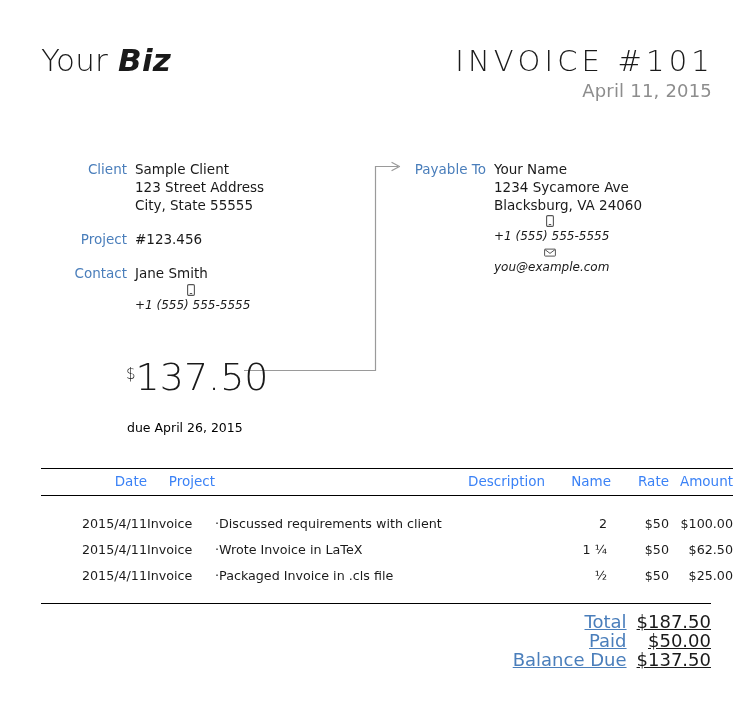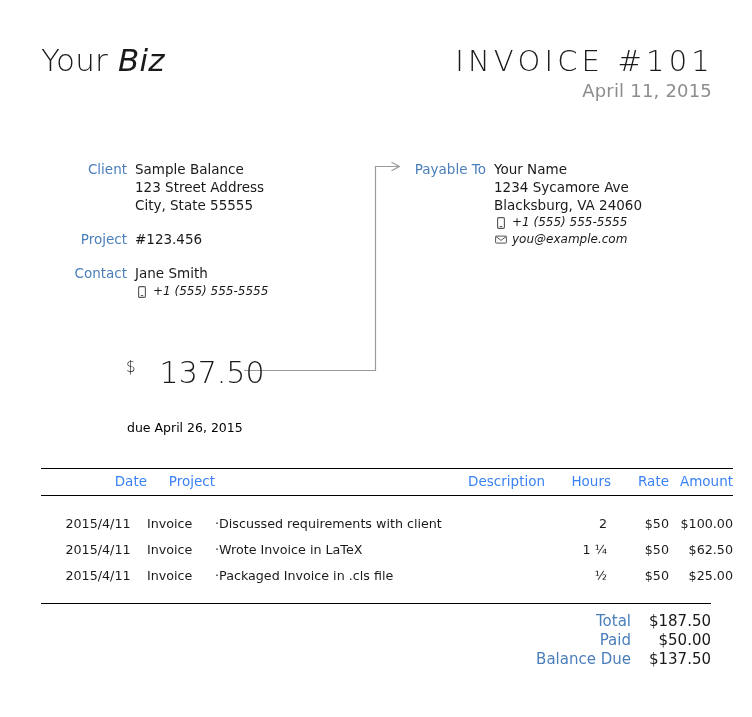--- a/index.html
+++ b/index.html
@@ -26,21 +26,21 @@
     left: 41px;
     top: 42px;
     font-size: 31px;
     font-weight: 300;
     letter-spacing: 0.2px;
     color: #1a1a1a;
     white-space: nowrap;
   }
   .logo .biz {
     font-style: italic;
-    font-weight: 400;
+    font-weight: 700;
   }
 
   .invoice-title {
     position: absolute;
     right: 38px;
     top: 44px;
     font-size: 29px;
     font-weight: 300;
     letter-spacing: 4.2px;
     color: #1a1a1a;
@@ -97,20 +97,21 @@
   .gap-sm { height: 16px; }
 
   .contactline {
     display: flex;
     align-items: center;
     font-size: 12px;
     font-style: italic;
     color: #1a1a1a;
     line-height: 17px;
     white-space: nowrap;
+    flex-direction: column;
   }
   .contactline .ico {
     width: 14px;
     display: inline-flex;
     justify-content: center;
     align-items: center;
     margin-right: 4px;
     flex: 0 0 14px;
   }
   .ico svg { display: block; }
@@ -131,25 +132,24 @@
     top: 355px;
     white-space: nowrap;
   }
   .amount-due .cur {
     font-size: 15px;
     vertical-align: 11px;
     font-weight: 300;
     color: #1a1a1a;
   }
   .amount-due .num {
-    font-size: 30px;
+    font-size: 38px;
     font-weight: 300;
     letter-spacing: 0px;
     color: #1a1a1a;
-    margin-left: 24px;
   }
   .due-date {
     position: absolute;
     left: 127px;
     top: 390px;
     font-size: 12.5px;
     color: #000000;
     white-space: nowrap;
     margin-top: 30px;
   }
@@ -186,21 +186,21 @@
     border-bottom: 1.6px solid #000;
   }
   table.items td {
     font-size: 12.7px;
     color: #1a1a1a;
     padding: 0;
     height: 26px;
     vertical-align: middle;
   }
   table.items tbody tr.first td { padding-top: 14px; }
-  .c-date   { width: 88px; text-align: center;  padding-left: 8px !important; }
+  .c-date   { width: 88px; text-align: right;  padding-left: 8px !important; }
   .c-proj   { width: 68px; text-align: left; }
   .c-desc   { width: 330px; text-align: left; }
   .c-hours  { width: 66px; text-align: right; padding-right: 8px !important; }
   .c-rate   { width: 54px; text-align: right; }
   .c-amount { width: 64px; text-align: right; }
   th.c-date { padding-left: 18px !important; }
   th.c-hours { padding-right: 4px !important; }
 
   .bullet { letter-spacing: 0px; }
 
@@ -218,24 +218,25 @@
     position: absolute;
     right: 41px;
     top: 612px;
     width: 300px;
   }
   .totals table {
     border-collapse: collapse;
     margin-left: auto;
   }
   .totals td {
-    font-size: 15px;
+    font-size: 18px;
     line-height: 19px;
     padding: 0;
     white-space: nowrap;
+    text-decoration: underline;
   }
   .totals td.tl {
     color: #4a7ebb;
     text-align: right;
     padding-right: 10px;
   }
   .totals td.tv {
     color: #1a1a1a;
     text-align: right;
     width: 70px;
@@ -254,21 +255,21 @@
   <svg class="connector" viewBox="0 0 752 717" width="752" height="717">
 
     <path d="M 244 370.5 L 375.5 370.5 L 375.5 166.5 L 398 166.5" fill="none" stroke="#9a9a9a" stroke-width="1.2"></path>
     <path d="M 392 162.5 L 399.5 166.5 L 392 170.5" fill="none" stroke="#9a9a9a" stroke-width="1.2" stroke-linecap="round" stroke-linejoin="round"></path>
   </svg>
 
   <div class="info-left">
     <div class="inforow">
       <div class="lbl">Client</div>
       <div class="val val-block">
-        <div class="line">Sample Balance</div>
+        <div class="line">Sample Client</div>
         <div class="line">123 Street Address</div>
         <div class="line">City, State 55555</div>
       </div>
     </div>
 
     <div class="gap-sm"></div>
 
     <div class="inforow">
       <div class="lbl">Project</div>
       <div class="val">#123.456</div>
@@ -337,21 +338,21 @@
   </div>
   <div class="due-date">due April 26, 2015</div>
 
   <div class="table-wrap">
     <table class="items">
       <thead>
         <tr>
           <th class="c-date">Date</th>
           <th class="c-proj">Project</th>
           <th class="c-desc">Description</th>
-          <th class="c-hours">Hours</th>
+          <th class="c-hours">Name</th>
           <th class="c-rate">Rate</th>
           <th class="c-amount">Amount</th>
         </tr>
       </thead>
       <tbody>
         <tr class="first">
           <td class="c-date">2015/4/11</td>
           <td class="c-proj">Invoice</td>
           <td class="c-desc"><span class="bullet">·</span><span>Discussed requirements with client</span></td>
           <td class="c-hours">2</td>

